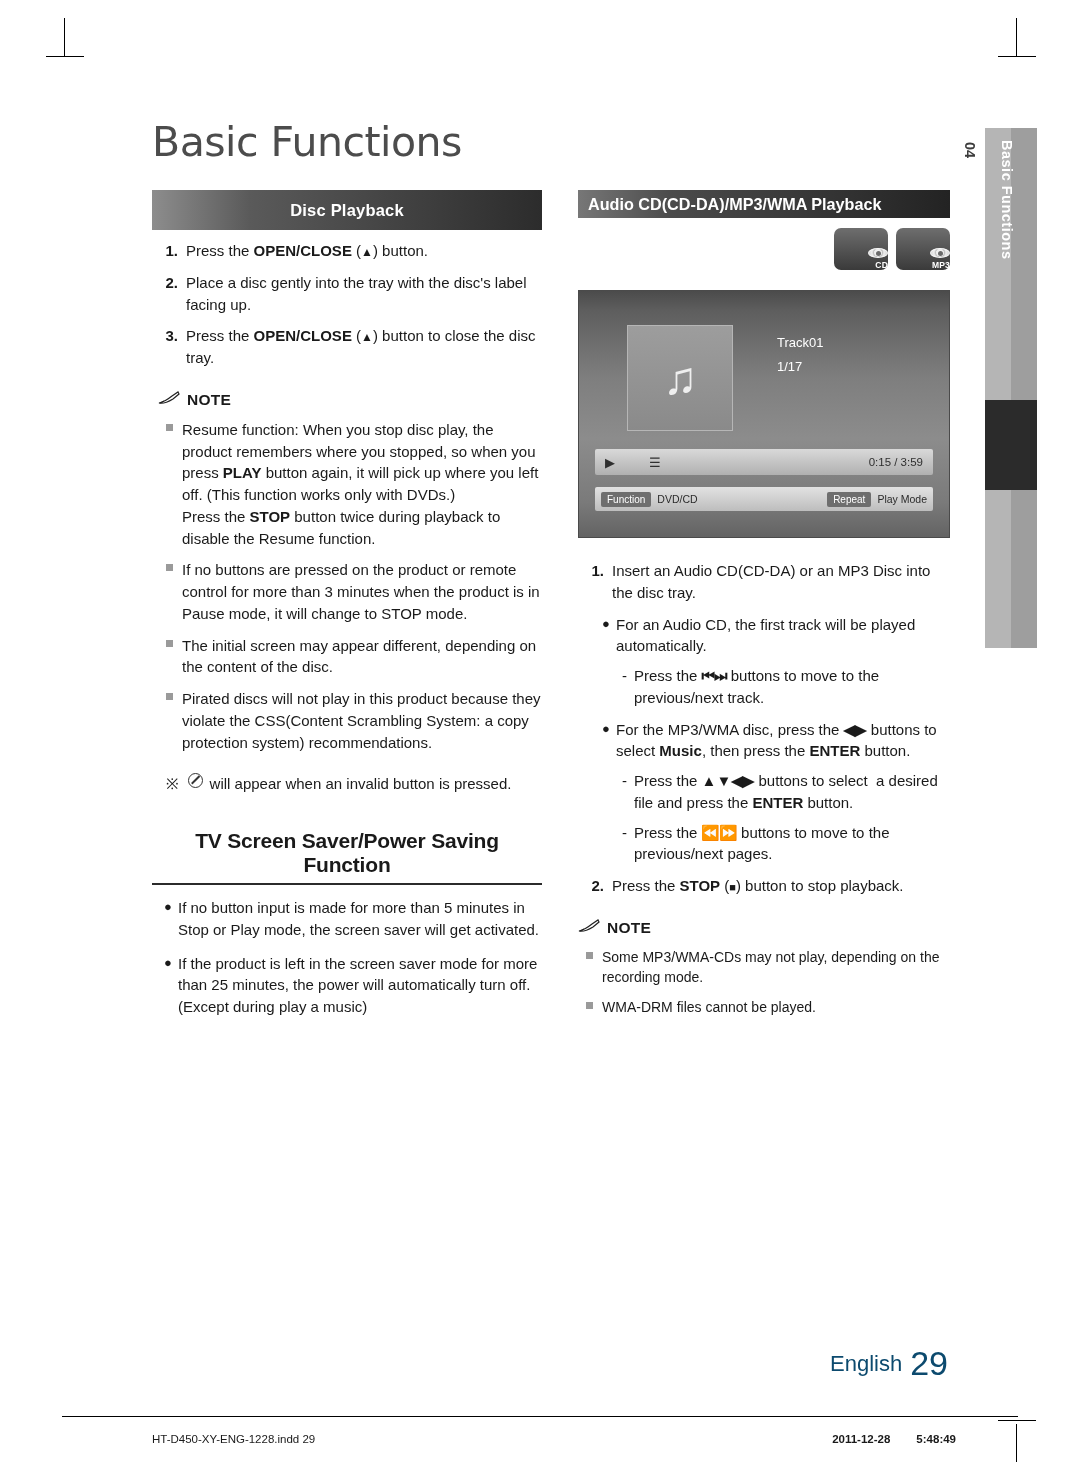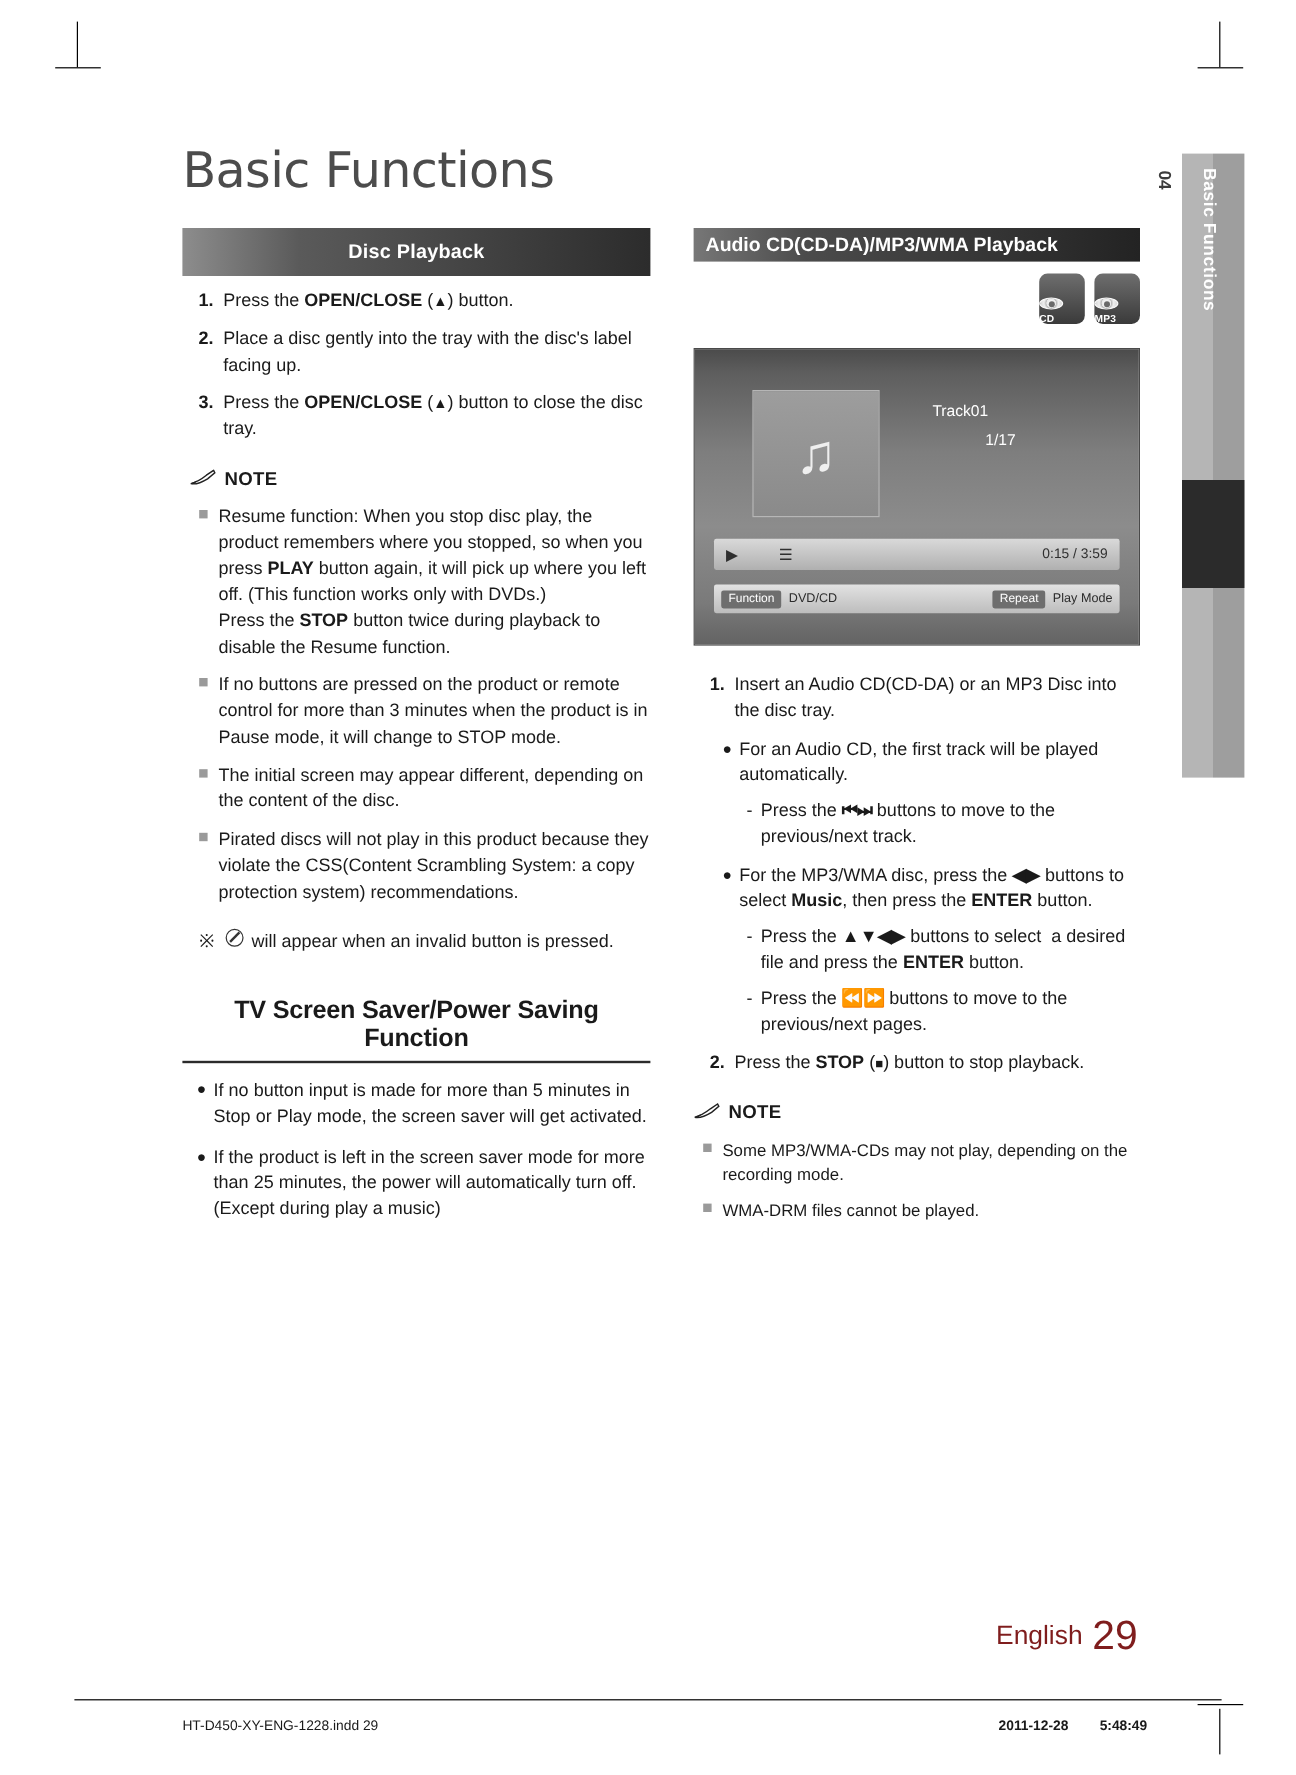--- a/index.html
+++ b/index.html
@@ -229,28 +229,28 @@
 
   
   .disc-icons {
     position: absolute;
     right: 0;
     top: 38px;
     display: flex;
     gap: 8px;
   }
   .disc {
-    width: 38px;
+    width: 54px;
     height: 42px;
     border-radius: 7px;
     background: linear-gradient(to bottom, #6e6e6e, #3a3a3a);
     position: relative;
     display: flex;
     flex-direction: column;
-    align-items: flex-start;
+    align-items: flex-end;
     justify-content: flex-start;
     padding-top: 20px;
     box-sizing: border-box;
   }
   .disc .ring {
     width: 20px;
     height: 20px;
     border-radius: 50%;
     background: radial-gradient(circle at 50% 45%, #fff 0%, #e8e8e8 38%, #b9b9b9 42%, #efefef 60%, #cfcfcf 100%);
     border: 1.5px solid #fafafa;
@@ -305,21 +305,20 @@
     top: 44px;
     color: #fff;
     font-size: 13px;
   }
   .shot .t2 {
     position: absolute;
     left: 198px;
     top: 68px;
     color: #fff;
     font-size: 13px;
-    margin-left: 44px;
   }
   .shot .barstrip {
     position: absolute;
     left: 16px;
     right: 16px;
     top: 158px;
     height: 26px;
     background: linear-gradient(to bottom, #d9d9d9, #b0b0b0);
     border-radius: 2px;
     display: flex;
@@ -379,21 +378,21 @@
   .sub-d .txt { flex: 1; }
 
   .note-item.sm { font-size: 14px; }
 
   
   .eng {
     position: absolute;
     right: 132px;
     bottom: 96px;
     font-size: 22px;
-    color: #7f1d1d;
+    color: #0c4a6e;
   }
   .eng .pg {
     font-size: 34px;
     margin-left: 8px;
     vertical-align: -4px;
   }
   .footrule {
     position: absolute;
     left: 62px;
     right: 62px;

